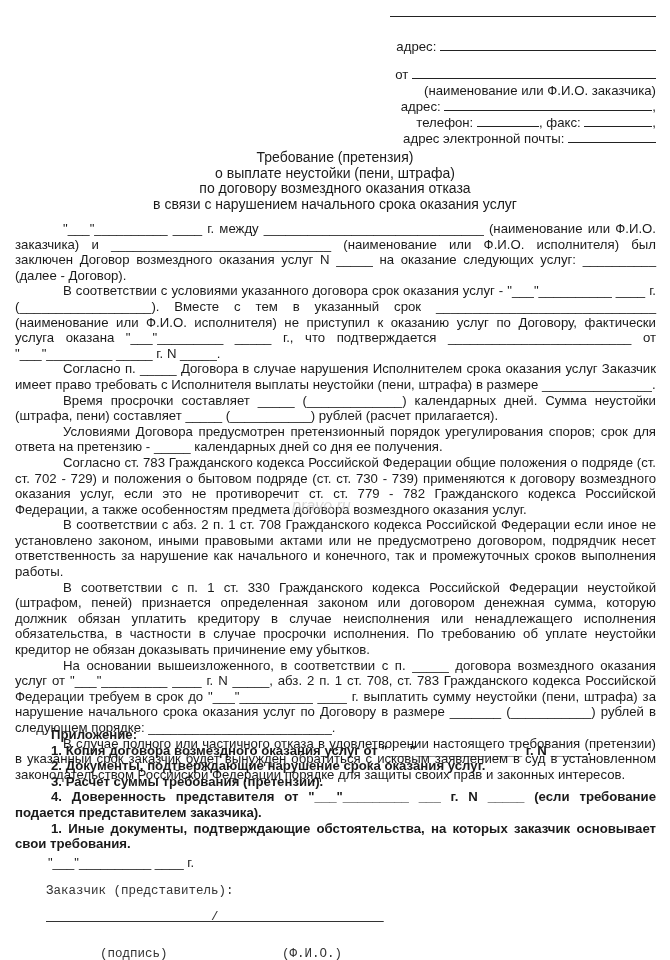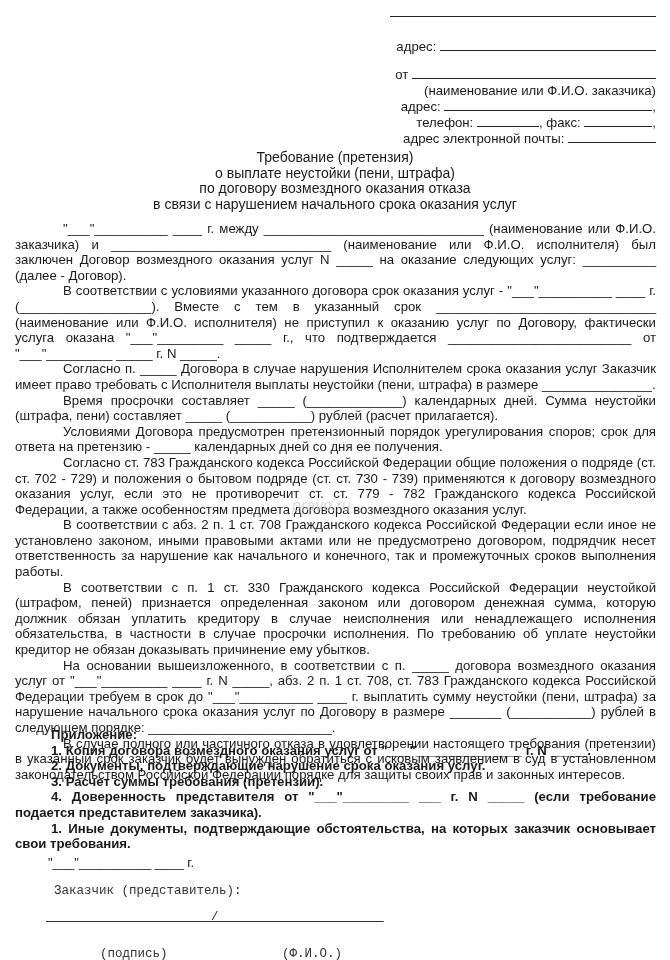--- a/index.html
+++ b/index.html
@@ -24,21 +24,21 @@
     position: absolute; left: 15px; width: 641px; top: 221px;
     line-height: 15.6px; text-align: justify;
   }
   .body-text p { margin: 0; text-indent: 48px; text-align: justify; }
 
   .appendix { position: absolute; left: 15px; width: 641px; top: 727px; line-height: 15.6px; font-weight: bold; }
   .appendix p { margin: 0; text-indent: 36px; text-align: justify; }
 
   .mono { font-family: "Liberation Mono", monospace; font-size: 12.5px; color: #333; }
   .sign-date { position: absolute; left: 48px; top: 855px; font-size: 13px; white-space: nowrap; }
-  .sign-role { position: absolute; left: 46px; top: 884px; margin-left: 8px; }
+  .sign-role { position: absolute; left: 46px; top: 884px; }
   .sign-line { position: absolute; left: 46px; top: 910px; white-space: nowrap; text-decoration: underline; }
   .sign-caps { position: absolute; top: 935px; margin-top: 12px; }
   .wm { position: absolute; left: 292px; top: 497px; color: #c9c9c9; font-size: 16px; font-style: italic; opacity: 0.7; }
 </style>
 </head>
 <body>
 
 <div class="page">
 
   <div class="hdr" style="top:4px;">

